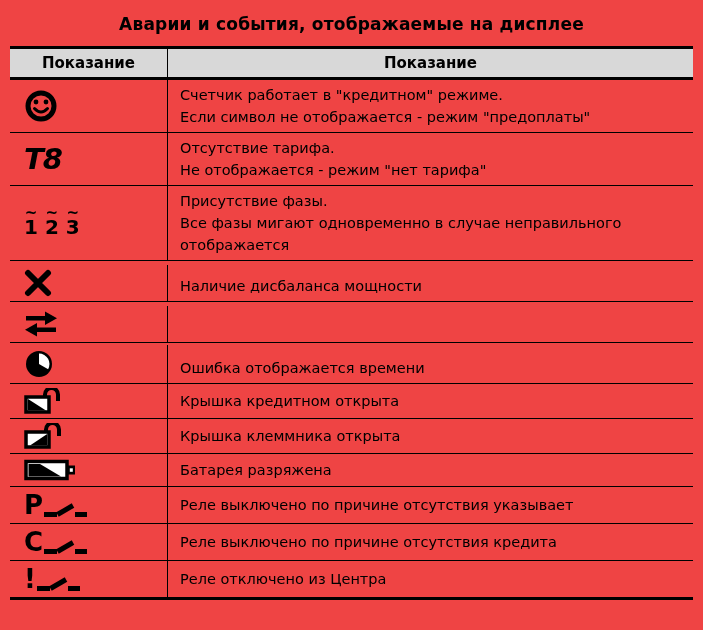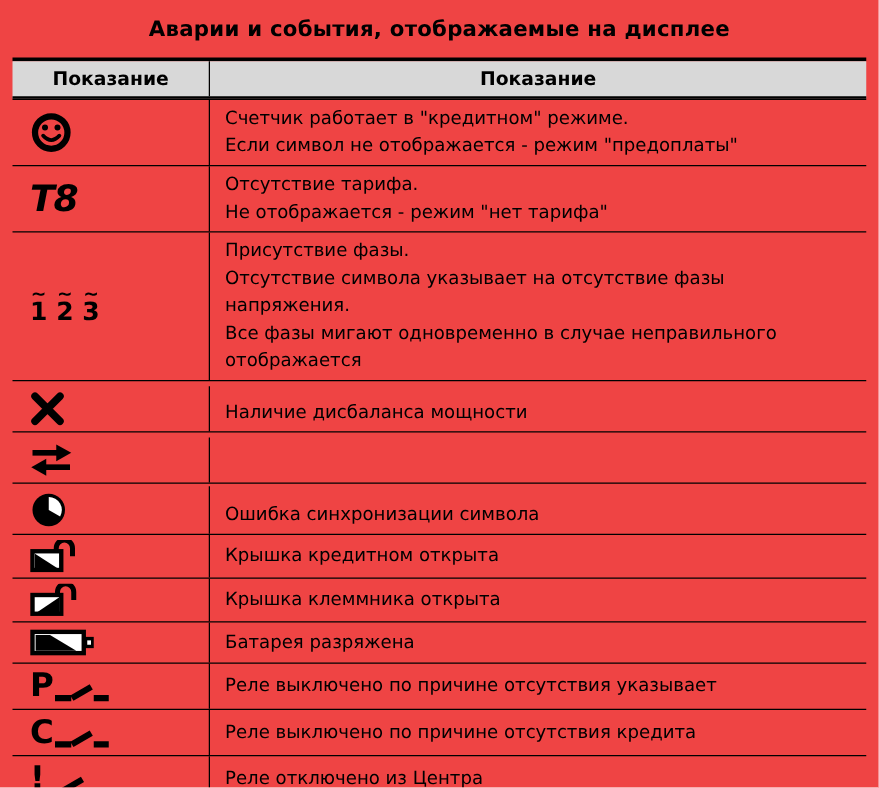--- a/index.html
+++ b/index.html
@@ -96,21 +96,20 @@
             <span class="ph-digit">2</span>
           </span>
           <span class="phase">
             <span class="ph-tilde">~</span>
             <span class="ph-digit">3</span>
           </span>
         </span>
       </div>
       <div class="col2">
         <div class="line">Присутствие фазы.</div>
-        <div class="line">Отсутствие символа указывает на отсутствие фазы напряжения.</div>
         <div class="line">Все фазы мигают одновременно в случае неправильного</div>
         <div class="line">отображается</div>
       </div>
     </div>
 
     <div class="row min40">
       <div class="col1">
         <span>
           <svg width="28" height="28" viewBox="0 0 28 28">
             <path d="M4 4 L24 24 M24 4 L4 24" stroke="#000" stroke-width="6" stroke-linecap="round"></path>
@@ -138,21 +137,21 @@
     <div class="row min40">
       <div class="col1">
         <span>
           <svg width="30" height="30" viewBox="0 0 30 30">
             <circle cx="15" cy="15" r="13" fill="#000"></circle>
             <path d="M15 15 L15 4.5 A10.5 10.5 0 0 1 24.1 20.2 Z" fill="#fff"></path>
           </svg>
         </span>
       </div>
       <div class="col2">
-        <div class="line">Ошибка синхронизации символа</div>
+        <div class="line">Ошибка отображается времени</div>
       </div>
     </div>
 
     <div class="row min32">
       <div class="col1">
         <span>
           <svg width="42" height="26" viewBox="0 0 42 26">
             <rect x="2" y="9" width="23" height="15" fill="#fff" stroke="#000" stroke-width="3.5"></rect>
             <polygon points="4,22.5 4,11 22,22.5" fill="#000"></polygon>
             <path d="M21 8 L21 6.5 A6.5 6.5 0 0 1 34 6.5 L34 13" fill="none" stroke="#000" stroke-width="4"></path>

